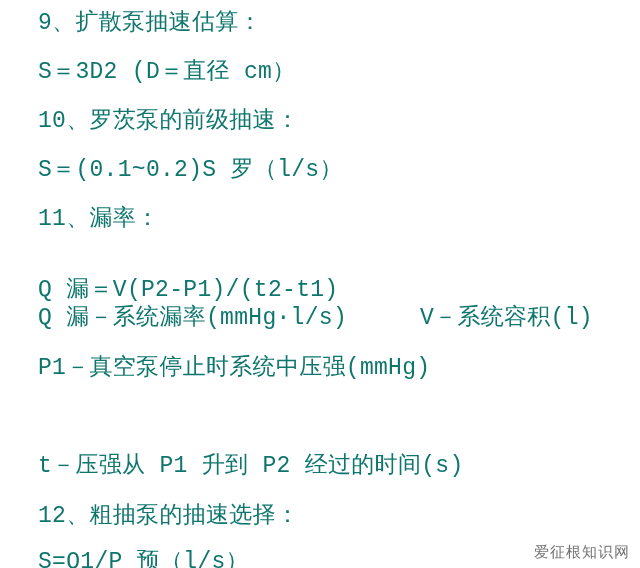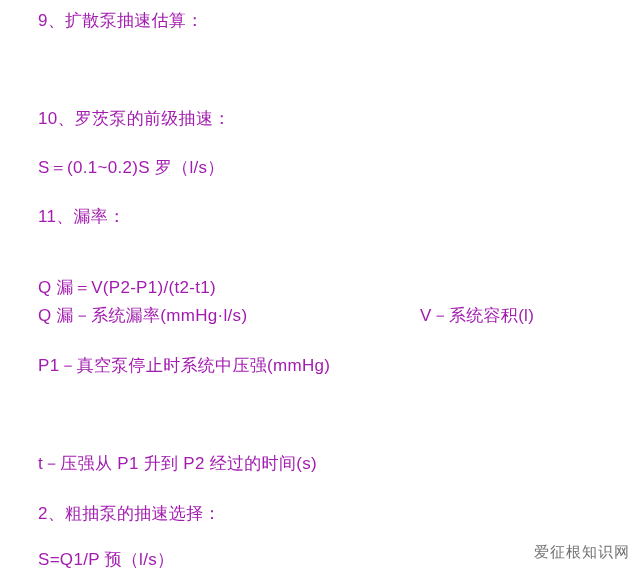--- a/index.html
+++ b/index.html
@@ -16,26 +16,27 @@
     position: relative;
   }
   .page {
     position: relative;
     width: 640px;
     height: 568px;
     box-sizing: border-box;
     padding: 0 38px;
   }
   .line {
-    font-size: 17px;
+    font-size: 23px;
     line-height: 1.0;
     letter-spacing: 0.3px;
     white-space: pre;
-    color: #a21caf;
+    color: #0f766e;
     position: absolute;
+    font-family: Liberation Mono, monospace;
   }
   .l1  { top: 12px;  left: 38px; }
   .l2  { top: 61px;  left: 38px; }
   .l3  { top: 110px; left: 38px; }
   .l4  { top: 159px; left: 38px; }
   .l5  { top: 208px; left: 38px; }
   .l6  { top: 258px; left: 38px; margin-top: 21px; }
   .l7  { top: 307px; left: 38px; }
   .l7b { top: 307px; left: 420px; }
   .l8  { top: 357px; left: 38px; }
@@ -52,25 +53,26 @@
     color: #737373;
     letter-spacing: 1px;
     white-space: nowrap;
   }
 </style>
 </head>
 <body>
 
 <div class="page">
   <div class="line l1">9、扩散泵抽速估算：</div>
+  <div class="line l2">S＝3D2 (D＝直径 cm）</div>
   <div class="line l3">10、罗茨泵的前级抽速：</div>
   <div class="line l4">S＝(0.1~0.2)S 罗（l/s）</div>
   <div class="line l5">11、漏率：</div>
   <div class="line l6">Q 漏＝V(P2-P1)/(t2-t1)</div>
   <div class="line l7">Q 漏－系统漏率(mmHg·l/s)</div>
   <div class="line l7b">V－系统容积(l)</div>
   <div class="line l8">P1－真空泵停止时系统中压强(mmHg)</div>
   <div class="line l10">t－压强从 P1 升到 P2 经过的时间(s)</div>
-  <div class="line l11">2、粗抽泵的抽速选择：</div>
+  <div class="line l11">12、粗抽泵的抽速选择：</div>
   <div class="line l12">S=Q1/P 预（l/s）</div>
 
   <div class="watermark">爱征根知识网</div>
 </div>
 
 </body></html>

